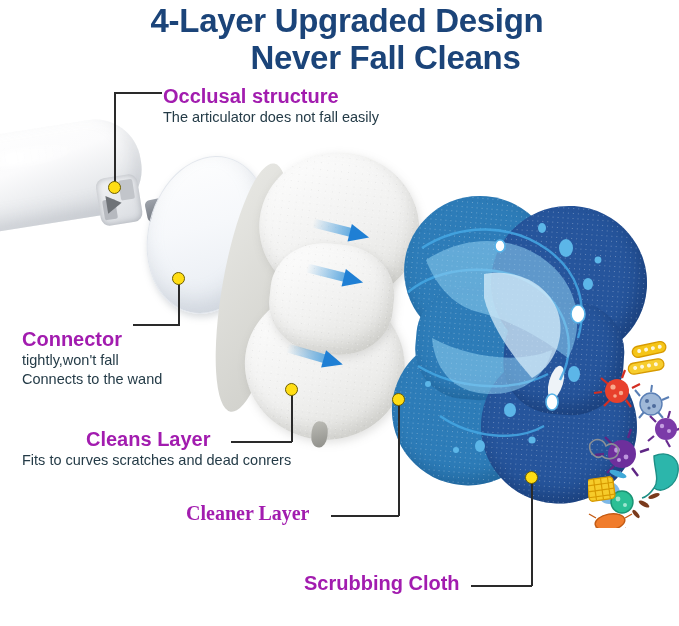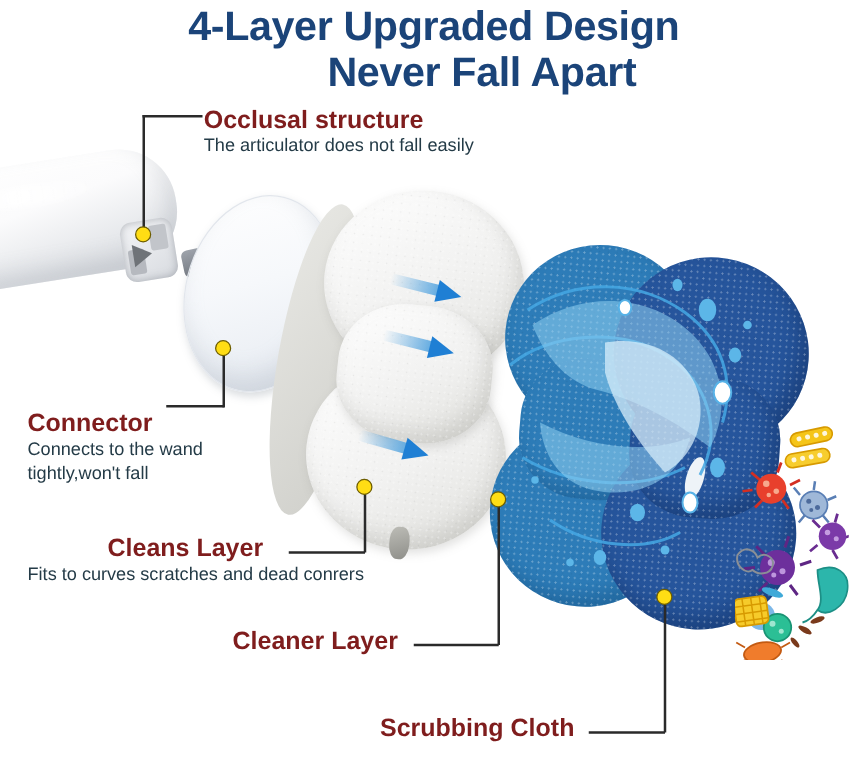--- a/index.html
+++ b/index.html
@@ -21,39 +21,39 @@
     font-size:33px;
     line-height:37px;
     letter-spacing:-0.3px;
   }
   .title .l1{display:block;padding-left:15px;}
   .title .l2{display:block;padding-left:92px;}
 
   
   .label{position:absolute;}
   .label .head{
-    color:#7f1d1d;
+    color:#a21caf;
     font-weight:bold;
     font-size:20px;
     line-height:23px;
     white-space:nowrap;
   }
   .label .sub{
     color:#243b47;
     font-size:14.5px;
     line-height:19px;
     white-space:nowrap;
     font-weight:normal;
   }
   .lbl-occlusal{left:163px;top:85px;}
   .lbl-connector{left:22px;top:328px;}
   .lbl-sponge{left:22px;top:428px;}
   .lbl-sponge .head{padding-left:64px;}
   .lbl-cleaner{left:164px;top:502px;}
-  .lbl-cleaner .head{padding-left:22px;}
+  .lbl-cleaner .head{padding-left:22px;font-family:Liberation Serif, serif;}
   .lbl-scrub{left:296px;top:572px;}
   .lbl-scrub .head{padding-left:8px;text-align:center;}
 
   
   .leader{position:absolute;background:#2a2a2a;}
   .lv{width:1.6px;}
   .lh{height:1.6px;}
 
   .dot{
     position:absolute;width:13px;height:13px;border-radius:50%;
@@ -190,21 +190,21 @@
   
   .germs{position:absolute;left:588px;top:338px;width:92px;height:190px;z-index:22;}
 </style>
 </head>
 <body>
 
 <div class="stage">
 
   <div class="title">
     <span class="l1">4-Layer Upgraded Design</span>
-    <span class="l2">Never Fall Apart</span>
+    <span class="l2">Never Fall Cleans</span>
   </div>
 
   <div class="wand">
     <div class="wand-shine"></div>
   </div>
   <div class="wand-tip">
     <div class="socket">
       <div class="slot a"></div>
       <div class="slot b"></div>
       <div class="tri"></div>
@@ -440,22 +440,22 @@
   <div class="dot" style="left:392px;top:393px;"></div>
   <div class="dot" style="left:525px;top:471px;"></div>
 
   <div class="label lbl-occlusal">
     <div class="head">Occlusal structure</div>
     <div class="sub">The articulator does not fall easily</div>
   </div>
 
   <div class="label lbl-connector">
     <div class="head">Connector</div>
+    <div class="sub">tightly,won't fall</div>
     <div class="sub">Connects to the wand</div>
-    <div class="sub">tightly,won't fall</div>
   </div>
 
   <div class="label lbl-sponge">
     <div class="head">Cleans Layer</div>
     <div class="sub">Fits to curves scratches and dead conrers</div>
   </div>
 
   <div class="label lbl-cleaner">
     <div class="head">Cleaner Layer</div>
   </div>

